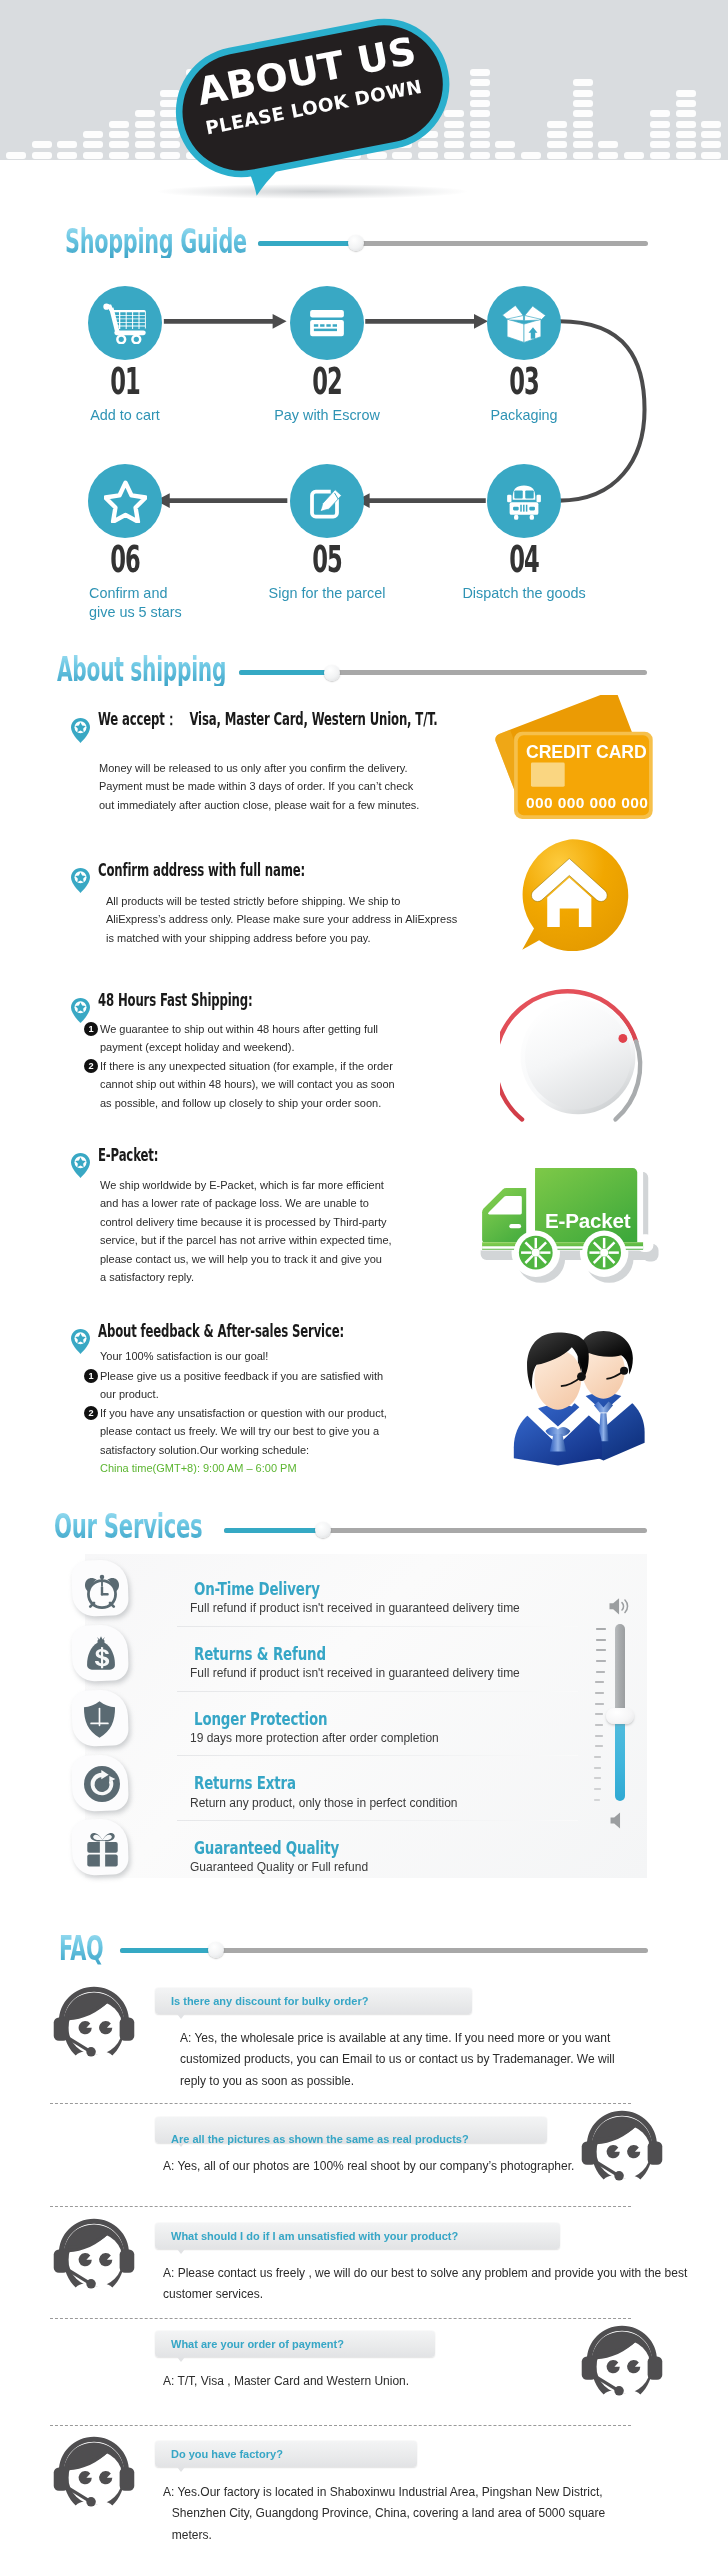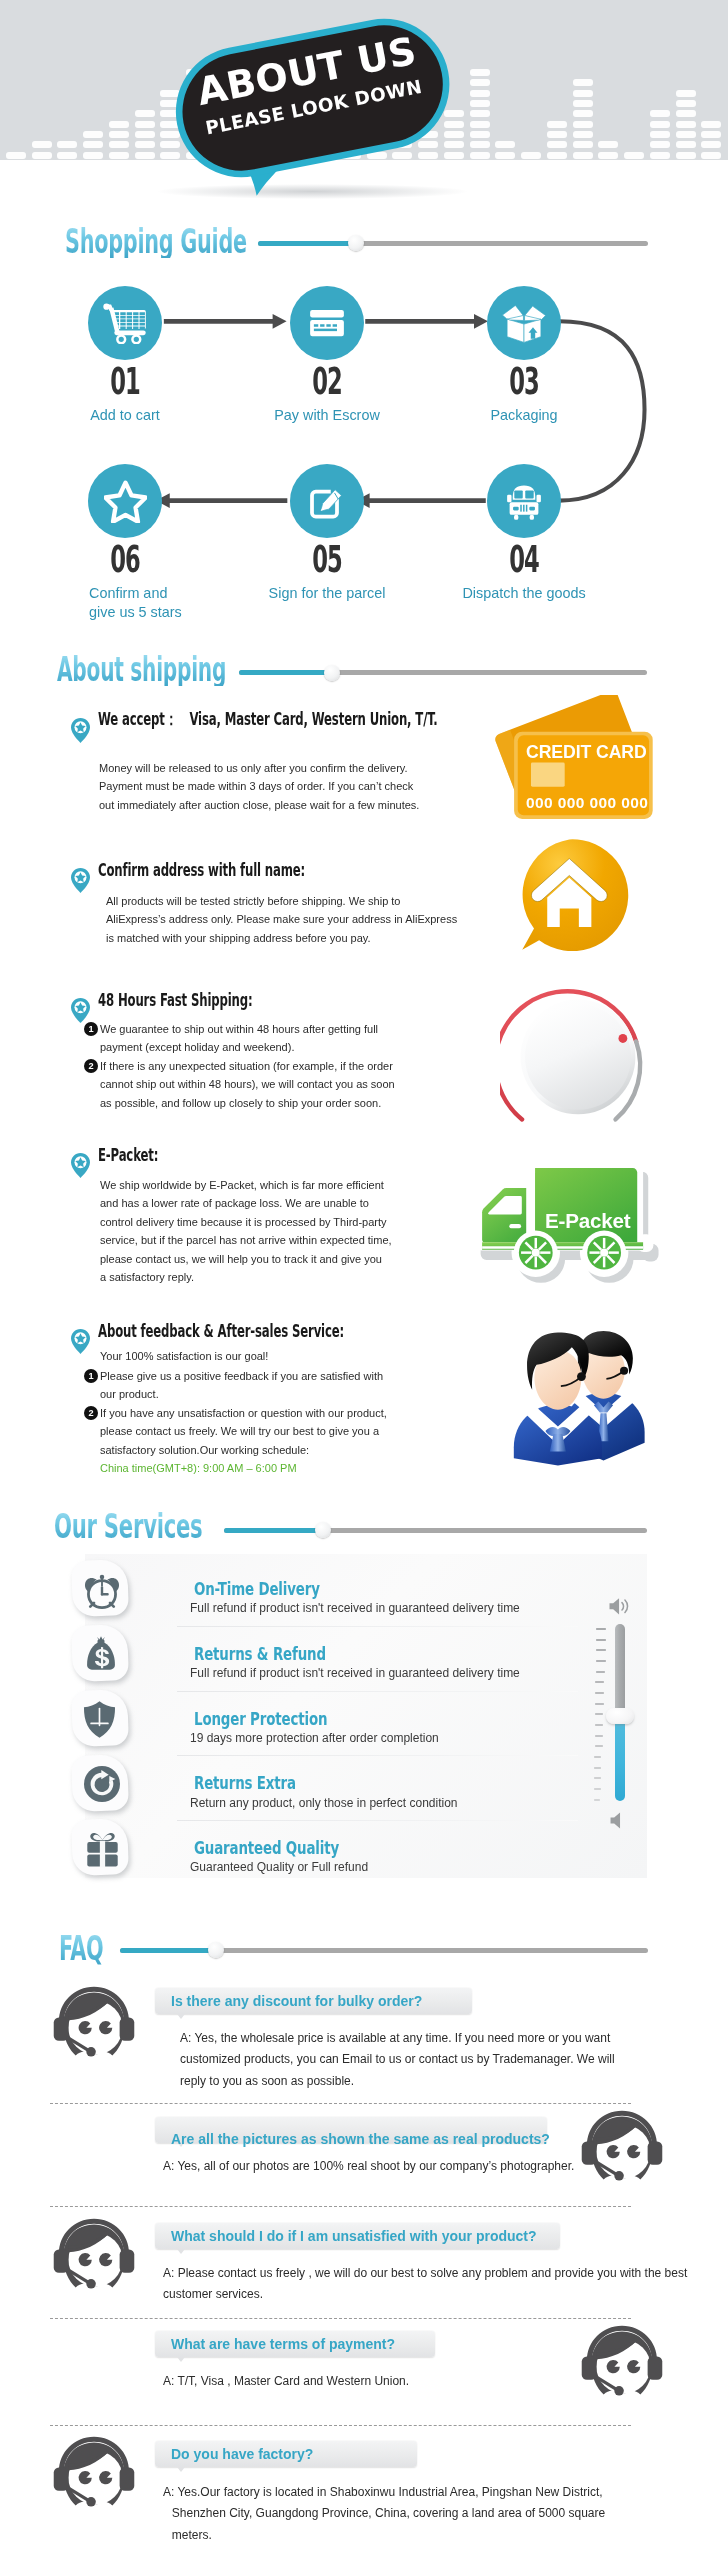--- a/index.html
+++ b/index.html
@@ -63,21 +63,21 @@
         transform:scaleX(0.81);transform-origin:left top;}
   .sv-desc{position:absolute;font-family:"Liberation Sans",sans-serif;font-size:12px;color:#3a3a3a;line-height:1;}
   .sv-icon{position:absolute;}
   .sv-sep{position:absolute;height:0.7px;background:linear-gradient(90deg,#e6e7e9 0%,#f2f3f4 70%,#fafafa 100%);}
   .vtick{position:absolute;height:1.5px;background:#9b9da0;border-radius:0.7px;}
 
   
   .q-bubble{position:absolute;height:26px;border-radius:3.7px;
         background:linear-gradient(180deg,#f3f4f5 0%,#eaebec 55%,#e2e3e5 100%);
         box-shadow:0 0.7px 1.5px rgba(0,0,0,0.12);}
-  .q-text{position:absolute;font-family:"Liberation Sans",sans-serif;font-weight:bold;font-size:14px;
+  .q-text{position:absolute;font-family:"Liberation Sans",sans-serif;font-weight:bold;font-size:11px;
         color:#36a6c6;line-height:26px;white-space:nowrap;}
   .q-tail{position:absolute;width:0;height:0;border-left:4.4px solid transparent;border-right:4.4px solid transparent;
         border-top:5.2px solid #e2e3e5;}
   .a-text{position:absolute;font-family:"Liberation Sans",sans-serif;font-size:12px;color:#2b2b2b;line-height:21.3px;}
   .faq-face{position:absolute;}
   .faq-sep{position:absolute;height:0;border-top:0.7px dashed #9a9a9a;}
   .sl-knob{position:absolute;width:16px;height:16px;border-radius:50%;
         background:radial-gradient(circle at 38% 30%,#ffffff 0%,#f2f3f4 55%,#d8dadc 100%);
         box-shadow:0 0.7px 1.5px rgba(0,0,0,0.28);}
 </style>
@@ -644,21 +644,21 @@
   <g fill="#4f4e50">
    <path d="M53 58 a9 9 0 1 1 -2 -5.6 l-5.4 5.6z"></path>
    <path d="M81 58 a9 9 0 1 1 -2 -5.6 l-5.4 5.6z"></path>
   </g>
 
   <path d="M19 71 L50 90" stroke="#4f4e50" stroke-width="4.4" fill="none"></path>
   <circle cx="52" cy="91" r="6.5" fill="#4f4e50"></circle>
 </svg></div>
       <div class="q-bubble" style="left:155px;top:2331px;width:280px;"></div>
       <div class="q-tail" style="left:177px;top:2357px;"></div>
-      <div class="q-text" style="left:171px;top:2331px;">What are have terms of payment?</div>
+      <div class="q-text" style="left:171px;top:2331px;">What are your order of payment?</div>
       <div class="a-text" style="left:163px;top:2371px;">A: T/T, Visa , Master Card and Western Union.</div>
       <div class="faq-sep" style="left:50px;top:2425px;width:581px;"></div>
       <div class="faq-face" style="left:53px;top:2435px"><svg viewBox="0 0 112 106" width="82" height="78">
 
   <path d="M56 2 C29 2 8 23 8 50 h7 C15 27 33 9 56 9 C79 9 97 27 97 50 h7 C104 23 83 2 56 2z" fill="#4f4e50"></path>
 
   <path d="M56 10 C32 10 14 29 14 54 c0 18 7 33 17 42 c5 -5 11 -6 16 -4 c3 2 6 3 9 3 c3 0 6 -1 9 -3 c5 -2 11 -1 16 4 c10 -9 17 -24 17 -42 c0 -25 -18 -44 -42 -44z" fill="#4f4e50"></path>
 
   <circle cx="58" cy="58" r="37" fill="#fff"></circle>
 

